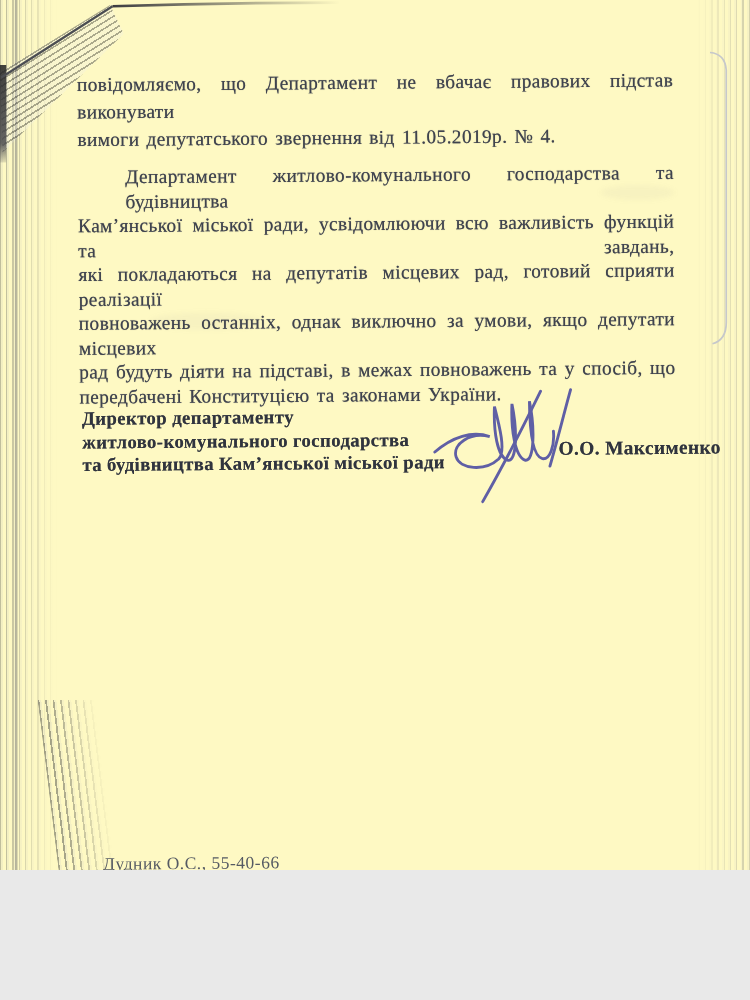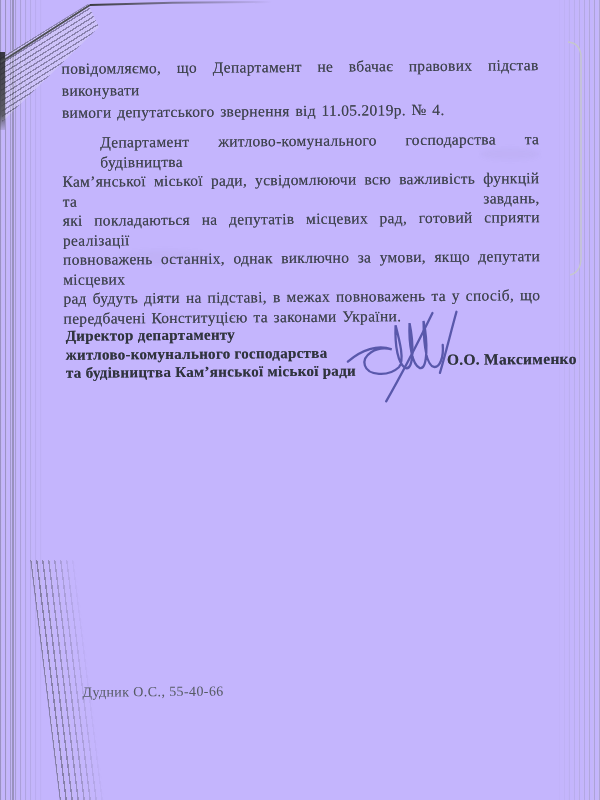--- a/index.html
+++ b/index.html
@@ -1,20 +1,20 @@
 <!DOCTYPE html>
 <html><head>
 <meta charset="utf-8">
 <style>
   html,body{margin:0;padding:0;background:#e9e9e9;}
   .page{
     position:relative;
-    width:600px;height:800px;
+    width:600px;height:696px;
     margin:0 auto;
-    background:#c4b5fd;
+    background:#fef9c3;
     overflow:hidden;
     font-family:"Liberation Serif","DejaVu Serif",serif;
   }
   
   .edge-left{
     position:absolute;left:0;top:0;width:48px;height:800px;
     background:repeating-linear-gradient(to right,
       rgba(75,78,82,.34) 0 1px,
       rgba(190,192,195,.18) 1px 2.5px,
       rgba(255,255,255,0) 2.5px 5px);

